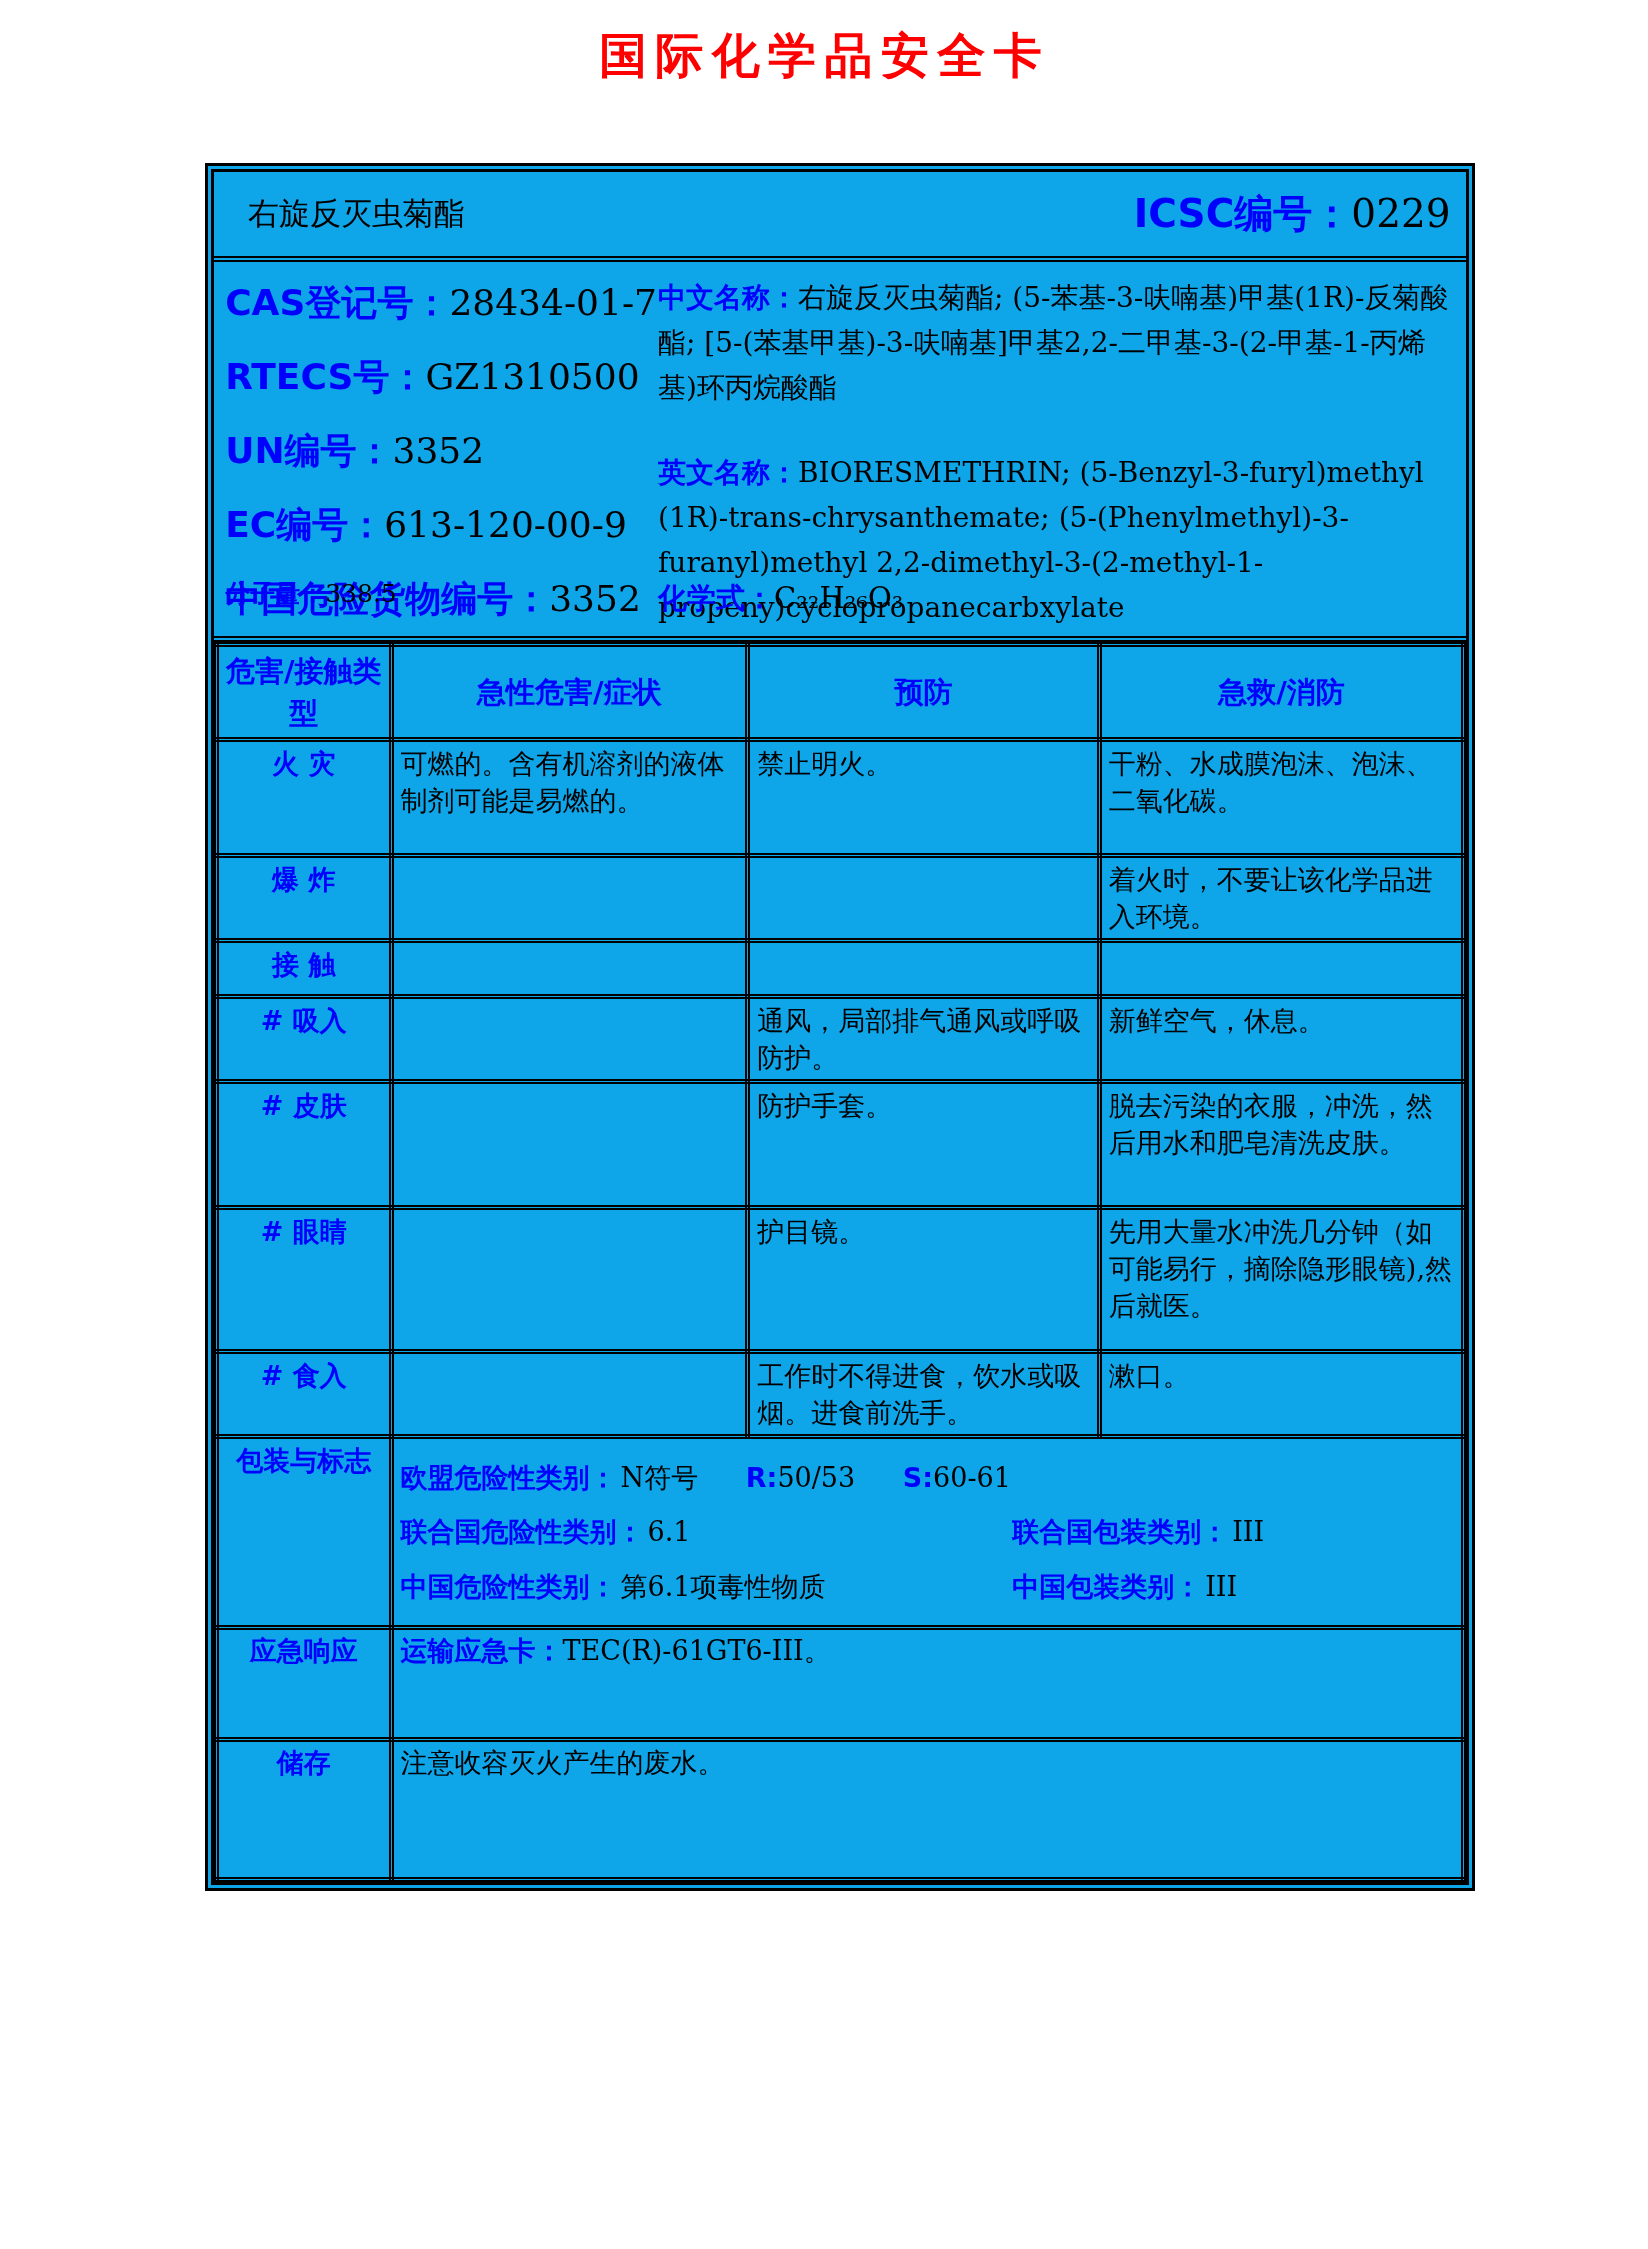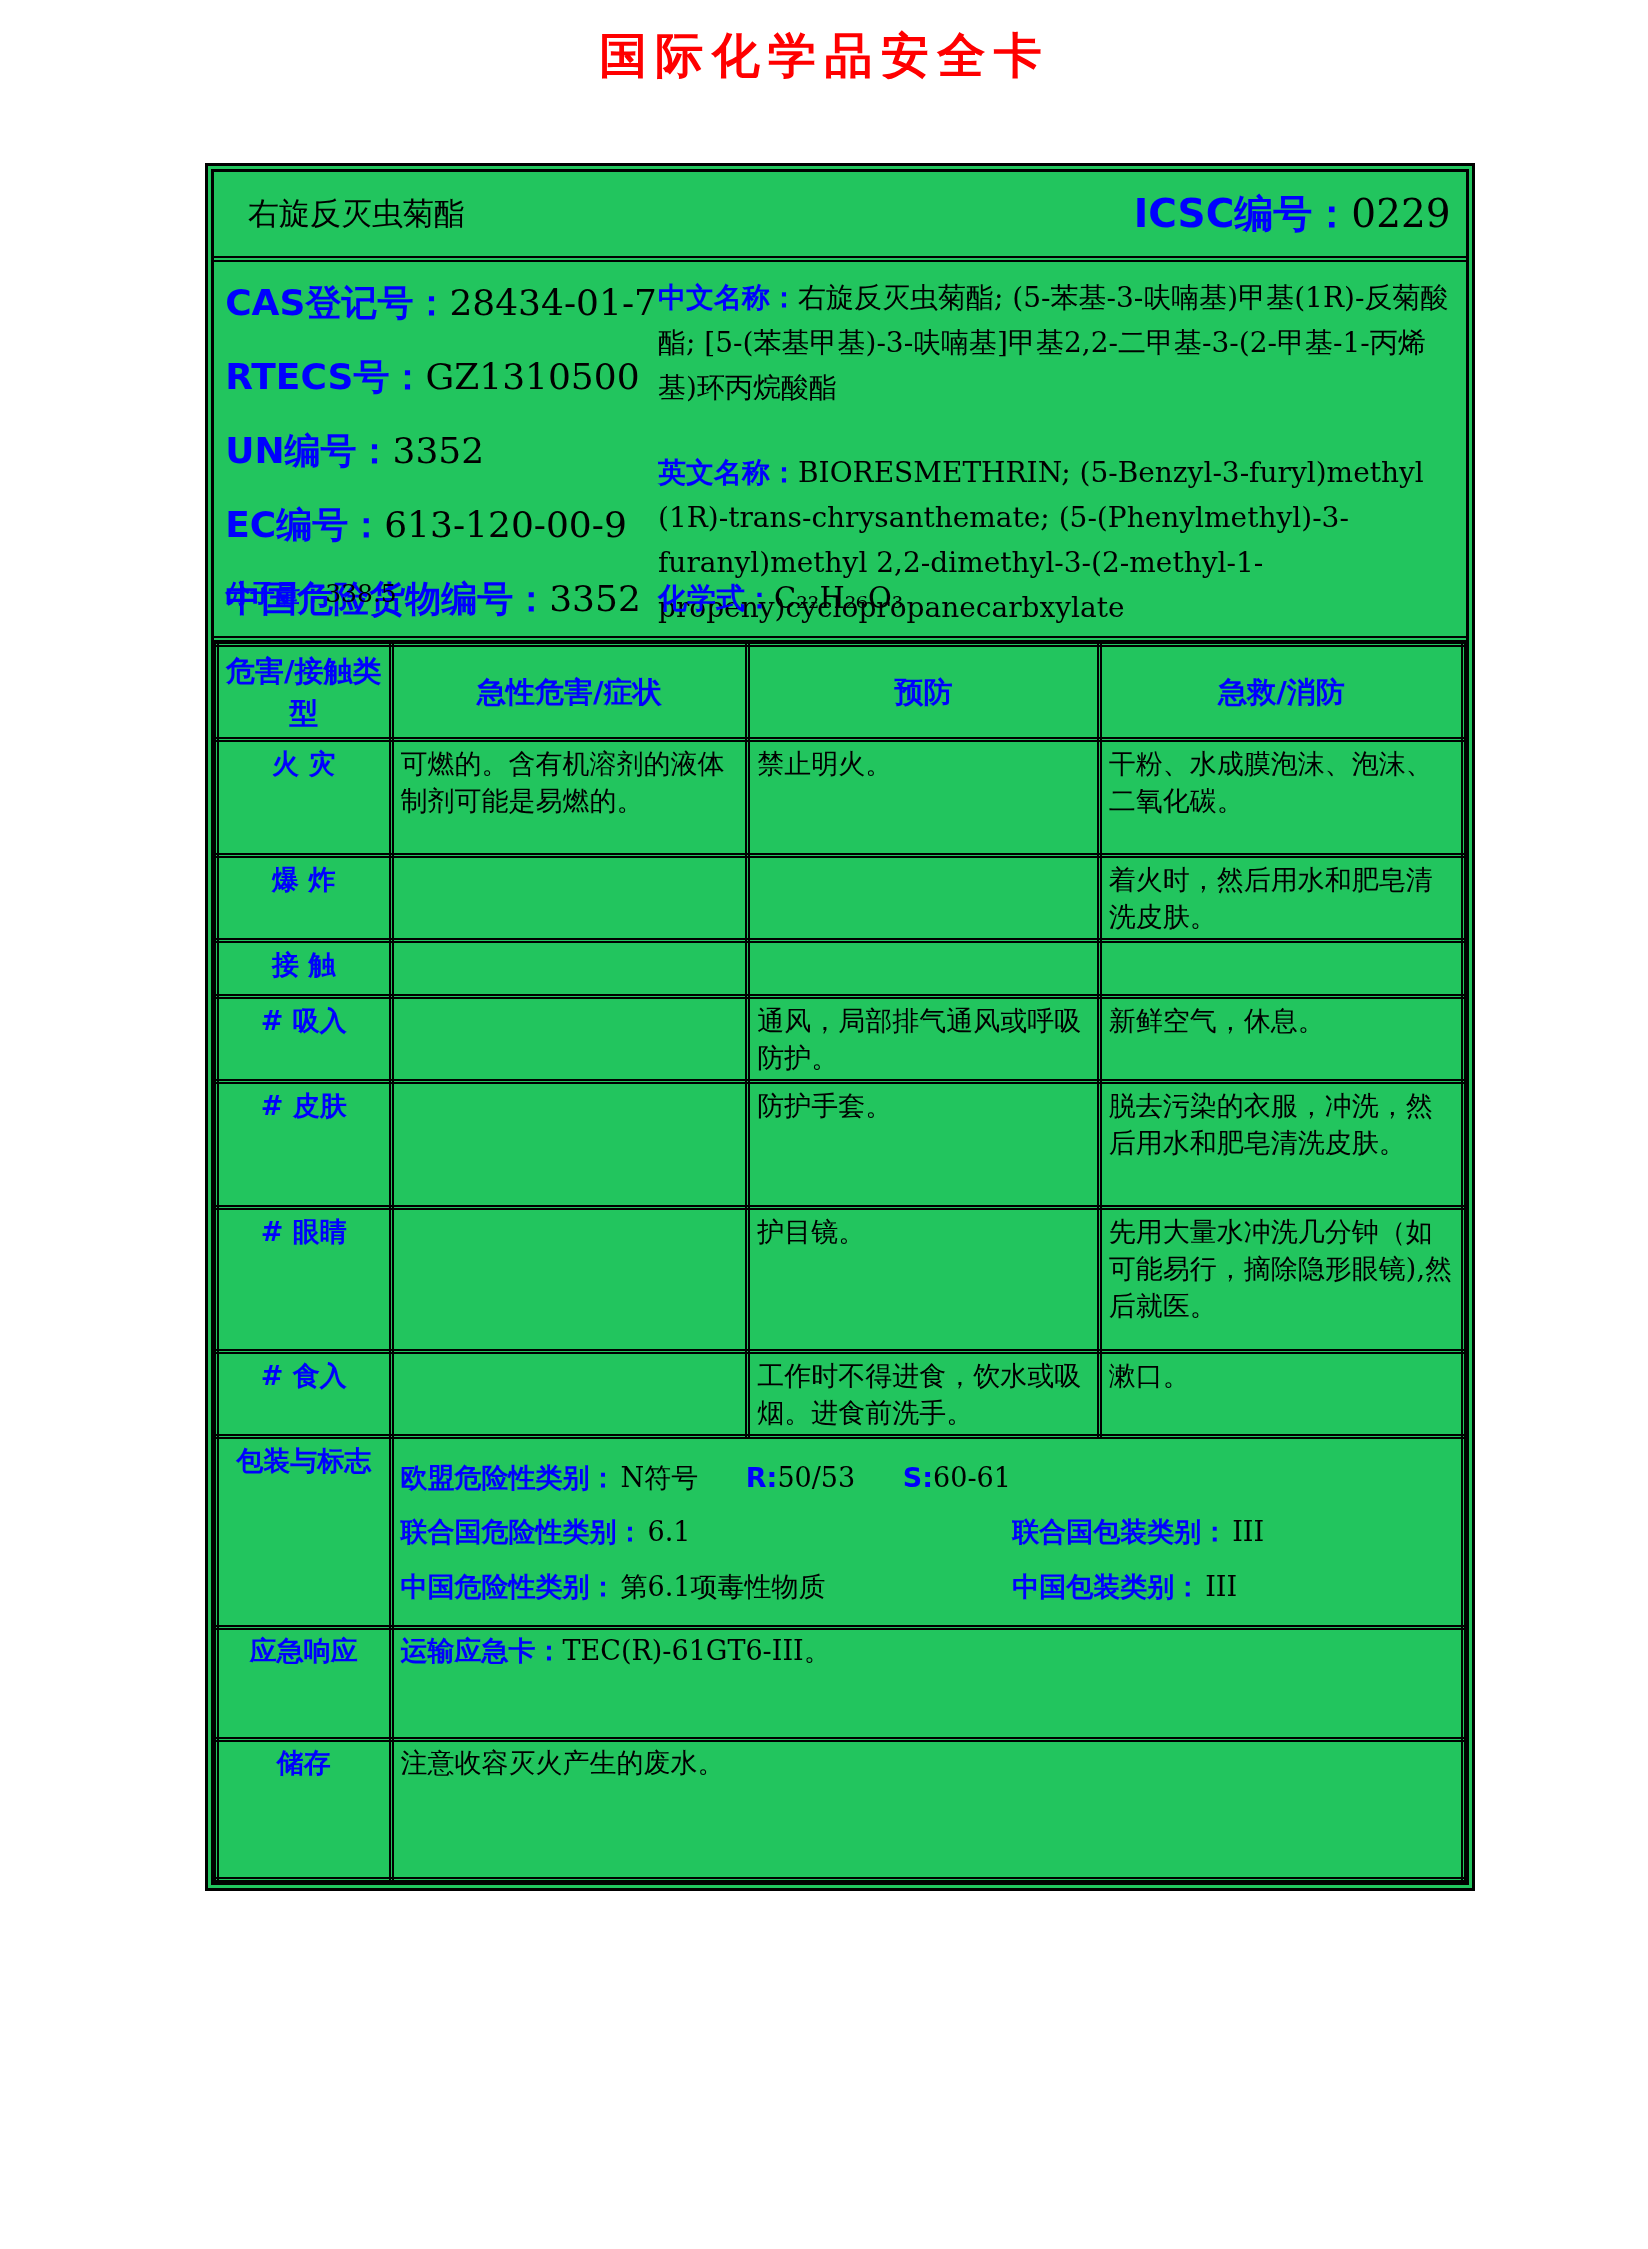--- a/index.html
+++ b/index.html
@@ -1,21 +1,21 @@
 <!DOCTYPE html>
 <html style="font-size:11.2px"><head>
 <meta charset="utf-8">
 <style>
   html,body{margin:0;padding:0;background:#fff;}
   .page{position:relative;width:1649px;height:2250px;background:#ffffff;overflow:hidden;
         font-family:"DejaVu Sans","Liberation Sans",sans-serif;color:#000;}
   .title{position:absolute;top:24px;left:0;width:100%;text-align:center;
          color:#ff0000;font-size:48px;font-weight:bold;letter-spacing:8.4px;}
   .card{position:absolute;left:205px;top:163px;width:1270px;box-sizing:border-box;
-        border:9px double #000;background:#22c55e;}
+        border:9px double #000;background:#0ea5e9;}
   .lbl{color:#0000ff;font-weight:bold;font-family:"DejaVu Sans","Liberation Sans",sans-serif;}
   .val{color:#000;font-weight:normal;font-family:"DejaVu Serif","Liberation Serif",serif;}
   
   .name-row{box-sizing:border-box;height:90px;display:flex;align-items:center;
             justify-content:space-between;padding:0 15.4px 0 34px;border-bottom:6.3px double #000;}
   .chem-name{font-size:31px;font-family:"DejaVu Serif","Liberation Serif",serif;}
   .icsc{font-size:39px;white-space:nowrap;}
   
   .info-row{box-sizing:border-box;position:relative;height:380px;border-bottom:6.3px double #000;}
   .ids{position:absolute;left:11.2px;top:17px;font-size:36px;}
@@ -91,21 +91,21 @@
         <td class="sec">火 灾</td>
         <td class="body">可燃的。含有机溶剂的液体制剂可能是易燃的。</td>
         <td class="body">禁止明火。</td>
         <td class="body">干粉、水成膜泡沫、泡沫、二氧化碳。</td>
       </tr>
 
       <tr style="height:84px">
         <td class="sec">爆 炸</td>
         <td class="body"></td>
         <td class="body"></td>
-        <td class="body">着火时，然后用水和肥皂清洗皮肤。</td>
+        <td class="body">着火时，不要让该化学品进入环境。</td>
       </tr>
 
       <tr style="height:56px">
         <td class="sec">接 触</td>
         <td class="body"></td>
         <td class="body"></td>
         <td class="body"></td>
       </tr>
 
       <tr style="height:70px">

